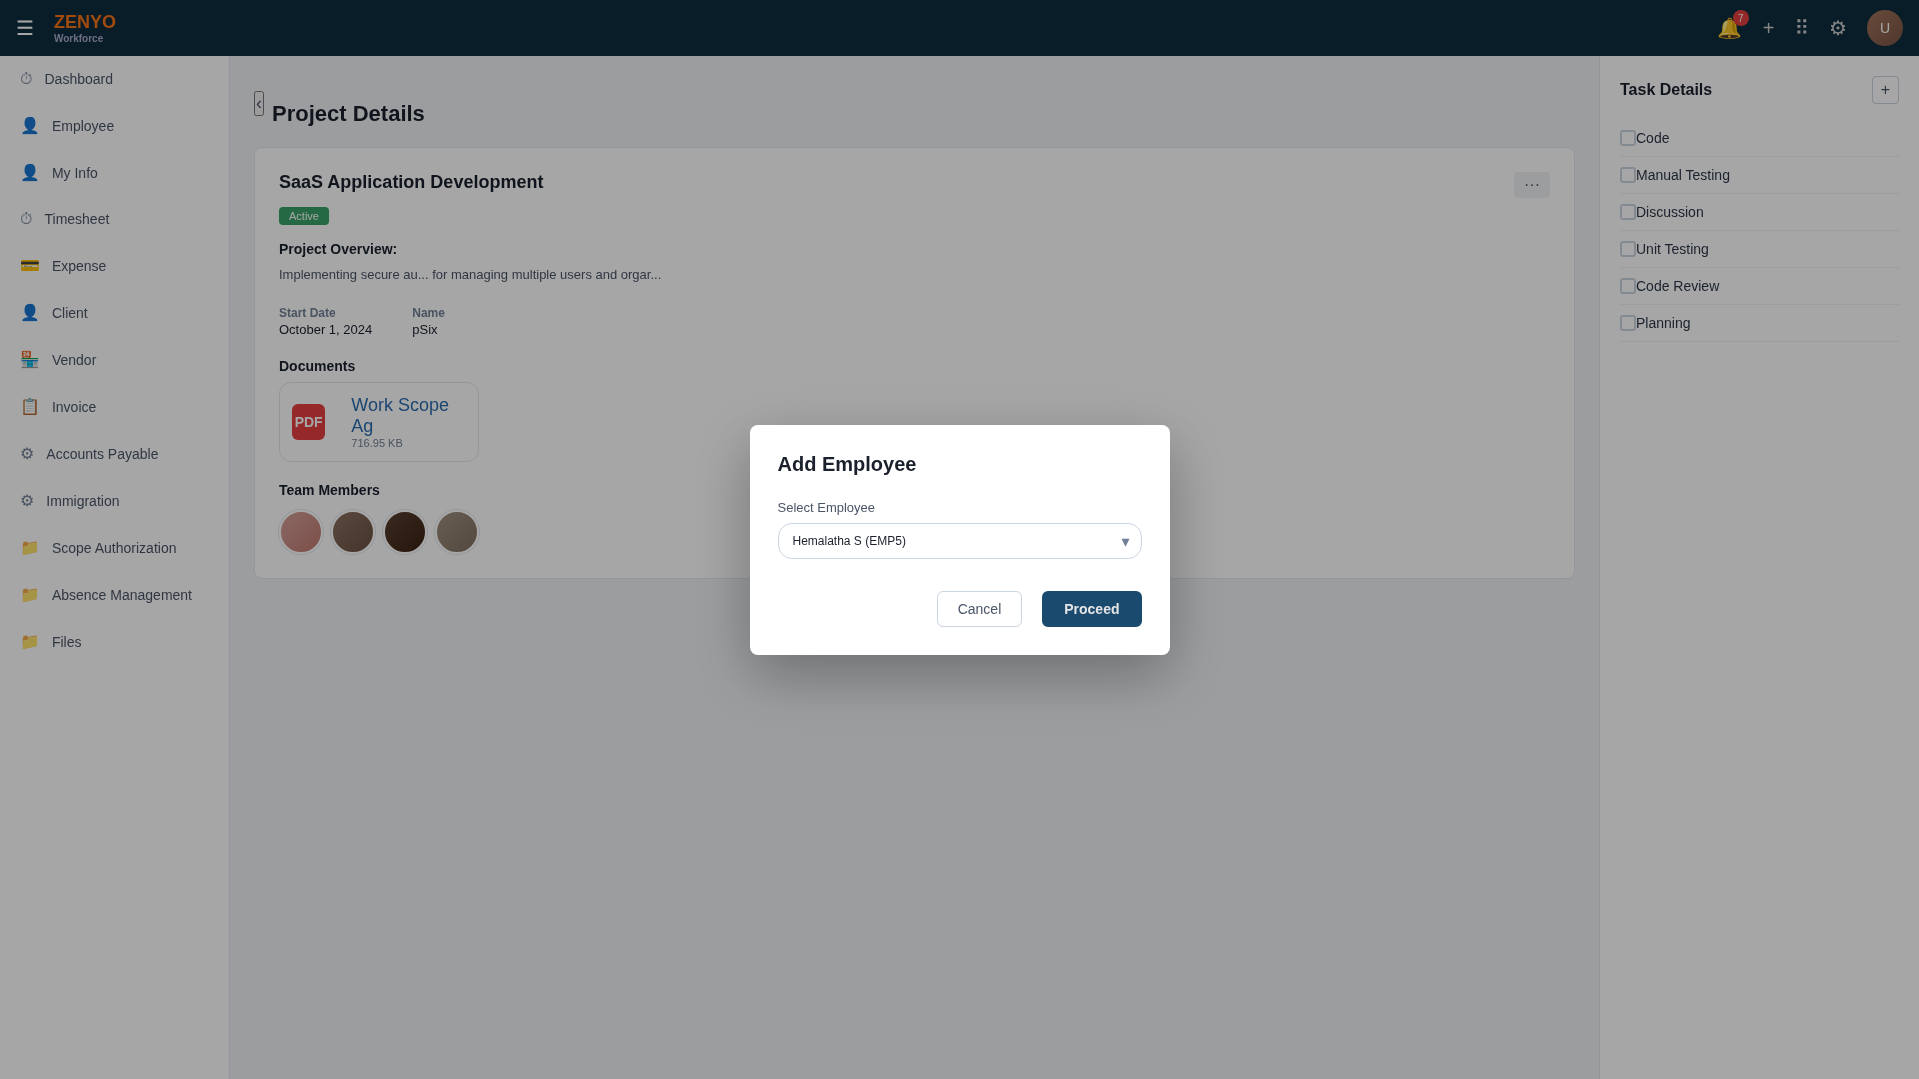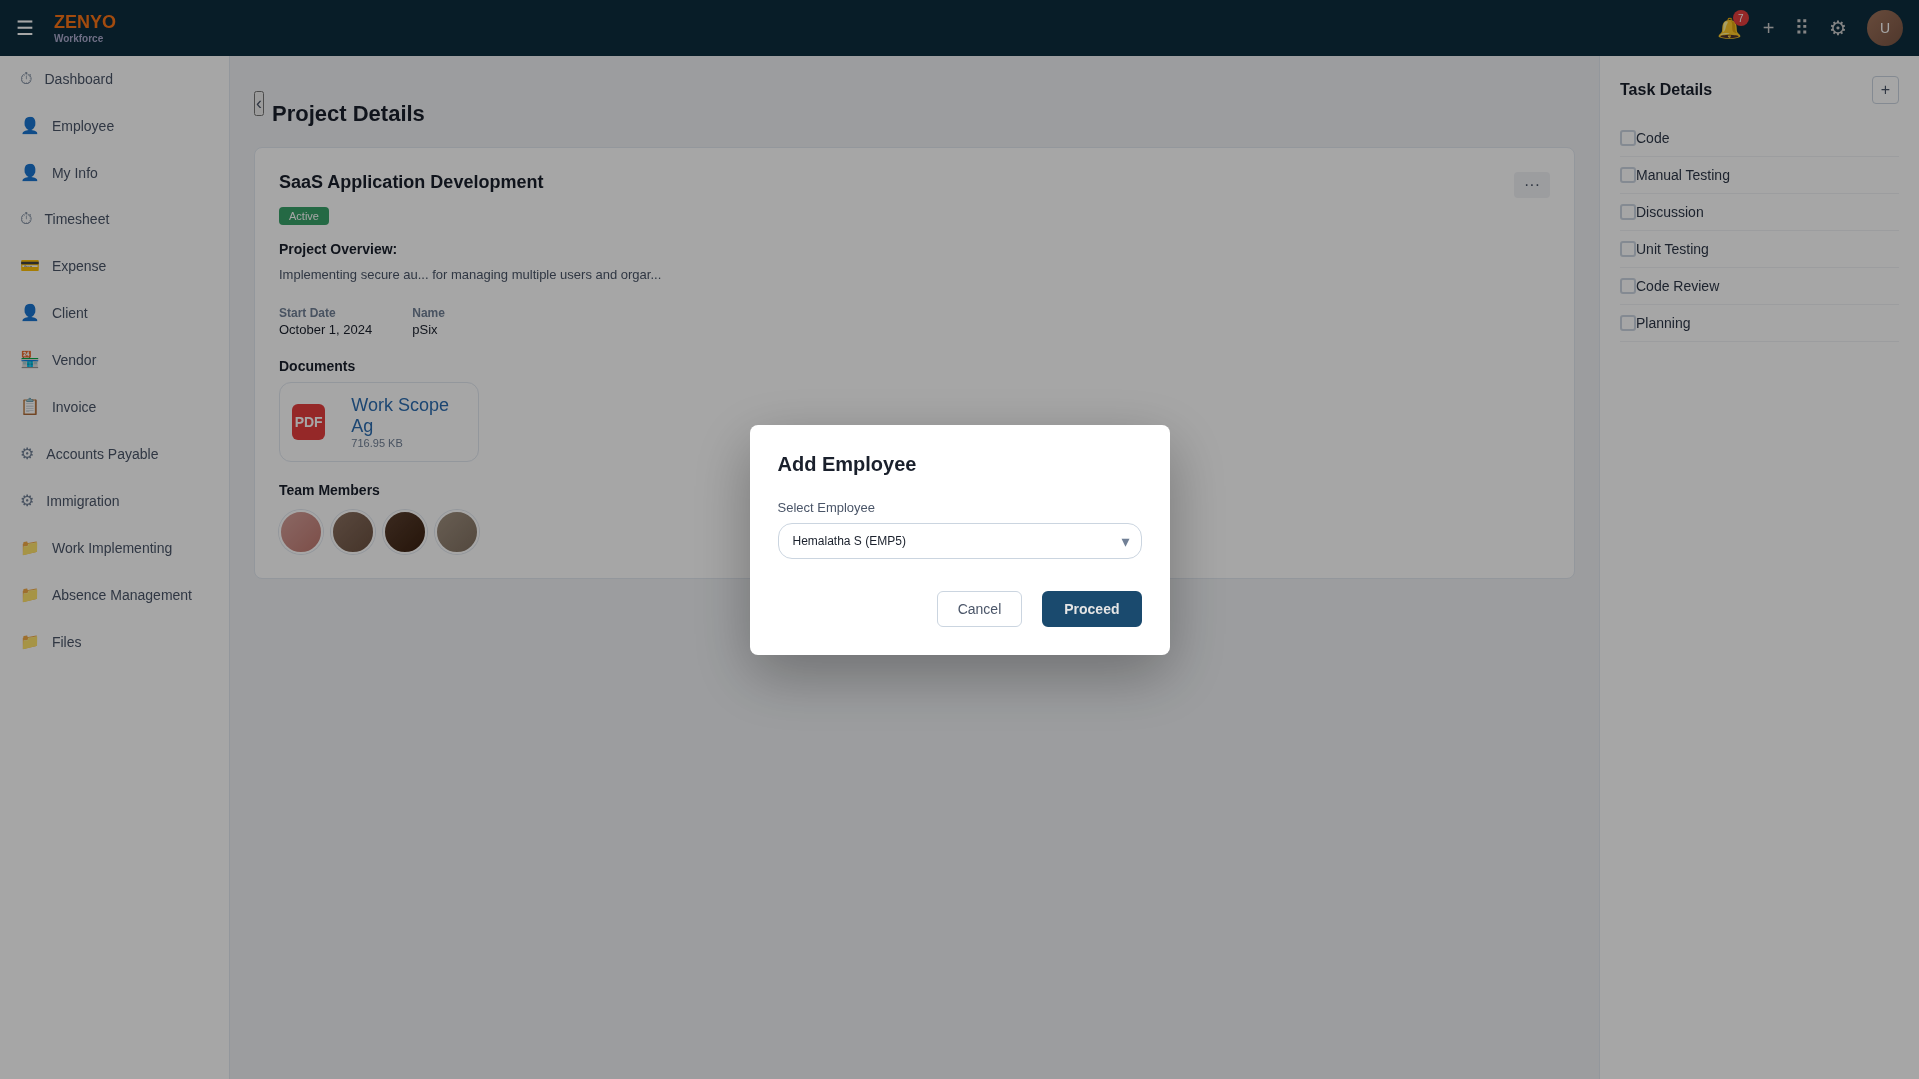--- a/index.html
+++ b/index.html
@@ -242,21 +242,21 @@
     <div class="sidebar-item">
       <span class="sidebar-icon">⚙</span>
       <span>Accounts Payable</span>
     </div>
     <div class="sidebar-item">
       <span class="sidebar-icon">⚙</span>
       <span>Immigration</span>
     </div>
     <div class="sidebar-item">
       <span class="sidebar-icon">📁</span>
-      <span>Work Implementing</span>
+      <span>Scope Authorization</span>
     </div>
     <div class="sidebar-item">
       <span class="sidebar-icon">📁</span>
       <span>Absence Management</span>
     </div>
     <div class="sidebar-item">
       <span class="sidebar-icon">📁</span>
       <span>Files</span>
     </div>
   </aside>

